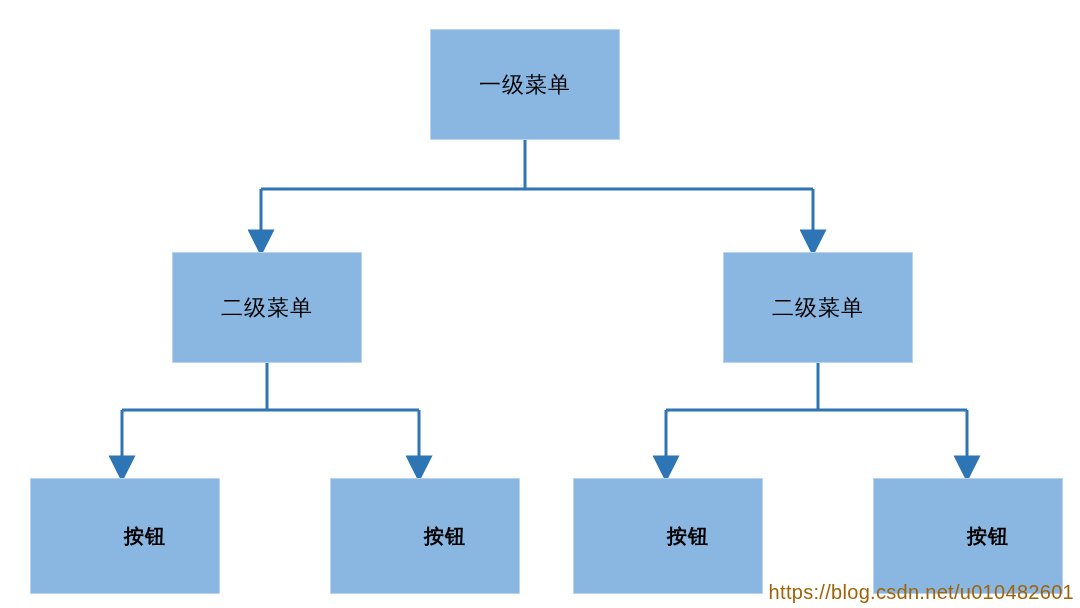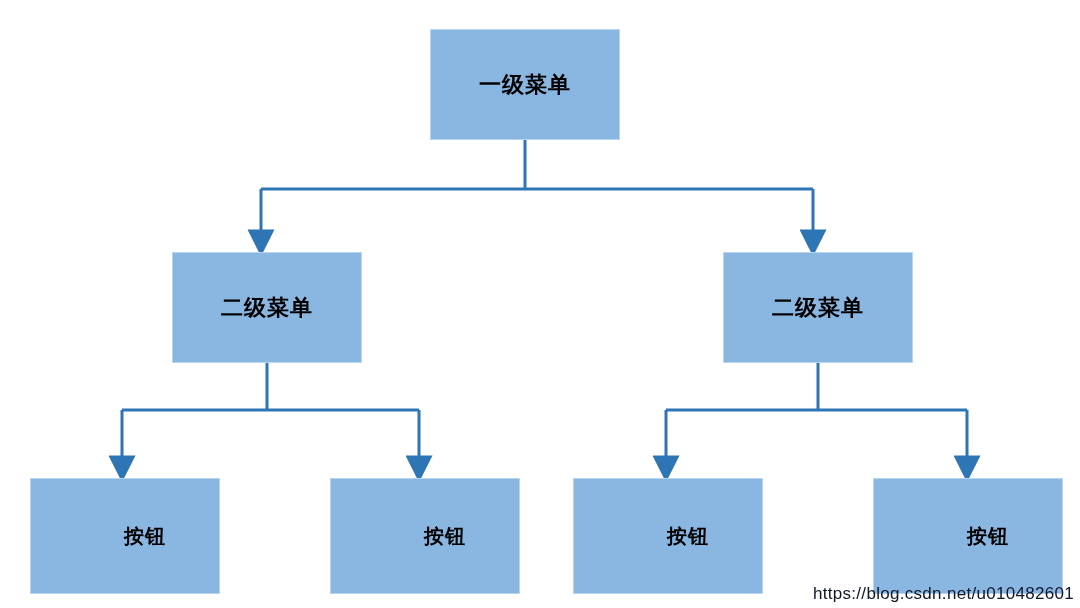--- a/index.html
+++ b/index.html
@@ -41,34 +41,34 @@
   }
   .node-label {
     font-size: 21px;
     line-height: 1;
     letter-spacing: 1px;
     color: #000000;
     user-select: none;
   }
   .node.level1 .node-label,
   .node.level2 .node-label {
-    font-weight: 700;
+    font-weight: 400;
     font-size: 22px;
   }
   .node.leaf .node-label {
     font-weight: bold;
     font-size: 20px;
     margin-left: 40px;
   }
   #watermark {
     position: absolute;
     right: 6px;
     bottom: 4px;
-    font-size: 17px;
-    color: #0f172a;
+    font-size: 20px;
+    color: #a16207;
     letter-spacing: 0.3px;
     z-index: 5;
     user-select: none;
     white-space: nowrap;
     font-family: "Liberation Sans", "DejaVu Sans", sans-serif;
   }
 </style>
 </head>
 <body>
 

